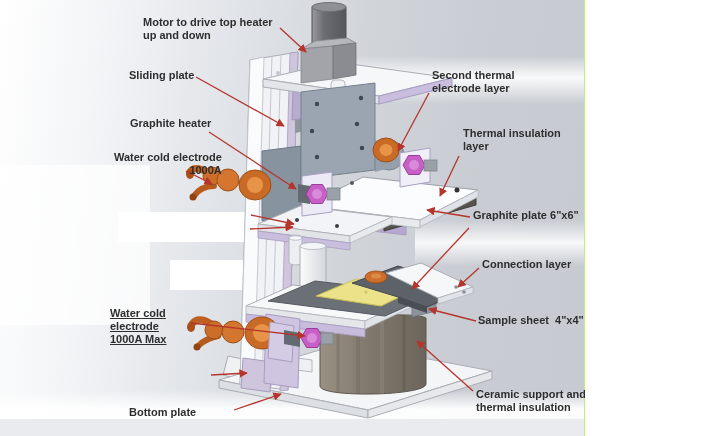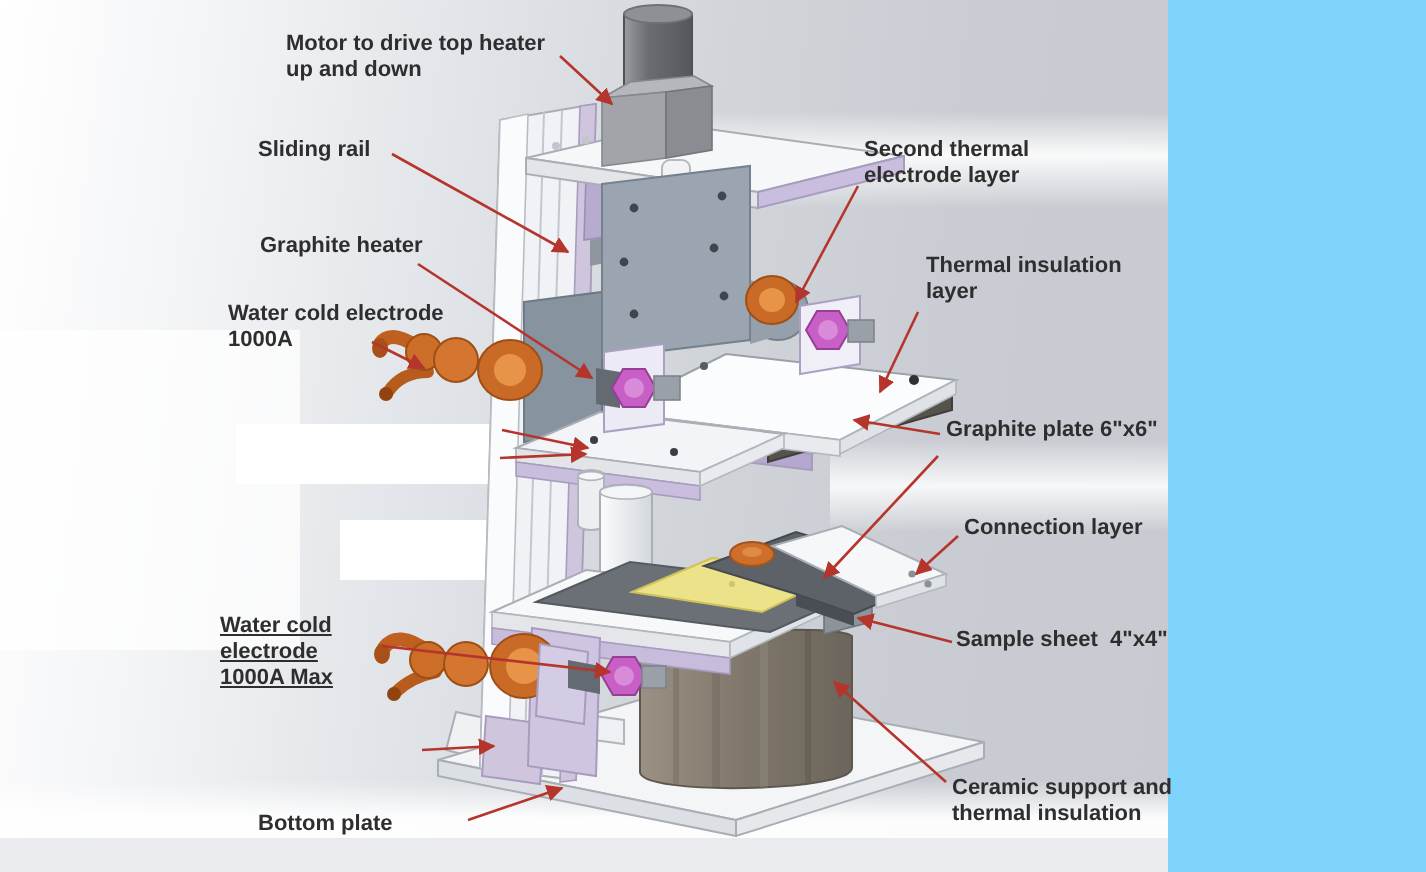--- a/index.html
+++ b/index.html
@@ -1,16 +1,16 @@
 <!DOCTYPE html>
 <html><head>
 <meta charset="utf-8">
 <style>
   html,body{margin:0;padding:0;background:#fff;}
-  .stage{position:relative;width:713px;height:436px;overflow:hidden;background:#7dd3fc;
+  .stage{position:relative;width:585px;height:436px;overflow:hidden;background:#bef264;
          font-family:"Liberation Sans",sans-serif;}
   .photo{position:absolute;left:0;top:0;width:584px;height:436px;
          background:linear-gradient(97deg,#ffffff 0%,#f4f5f7 16%,#e2e5e9 36%,#d1d5da 58%,#c9cdd3 78%,#c7cbd1 100%);}
   .streak{position:absolute;pointer-events:none;}
   .s1{left:330px;top:56px;width:254px;height:48px;
       background:linear-gradient(to bottom,rgba(255,255,255,0),rgba(255,255,255,.9) 45%,rgba(255,255,255,0));}
   .s2{left:415px;top:220px;width:169px;height:46px;
       background:linear-gradient(to bottom,rgba(255,255,255,0),rgba(255,255,255,.85) 50%,rgba(255,255,255,0));}
   .s3{left:0;top:165px;width:150px;height:160px;background:rgba(255,255,255,.75);}
   .s4{left:0;top:390px;width:584px;height:32px;
@@ -227,23 +227,23 @@
         <line x1="473" y1="391" x2="417" y2="341" stroke="#b5352c" stroke-width="1.3" marker-end="url(#arr)"></line>
         <line x1="234" y1="410" x2="281" y2="394" stroke="#b5352c" stroke-width="1.3" marker-end="url(#arr)"></line>
         <line x1="251" y1="215" x2="294" y2="224" stroke="#b5352c" stroke-width="1.3" marker-end="url(#arr)"></line>
         <line x1="250" y1="229" x2="293" y2="227" stroke="#b5352c" stroke-width="1.3" marker-end="url(#arr)"></line>
         <line x1="211" y1="375" x2="247" y2="373" stroke="#b5352c" stroke-width="1.3" marker-end="url(#arr)"></line>
       </g>
   </svg>
 
   <div class="label" style="left: 143px; top: 16px;">Motor to drive top heater
 up and down</div>
-  <div class="label" style="left: 129px; top: 69px;">Sliding rail</div>
+  <div class="label" style="left: 129px; top: 69px;">Sliding plate</div>
   <div class="label" style="left: 130px; top: 117px;">Graphite heater</div>
-  <div class="label" style="left: 114px; top: 151px;">Water cold electrode
+  <div class="label" style="left: 114px; top: 151px; text-align: right;">Water cold electrode
 1000A</div>
   <div class="label" style="left: 432px; top: 69px;">Second thermal
 electrode layer</div>
   <div class="label" style="left: 463px; top: 127px;">Thermal insulation
 layer</div>
   <div class="label" style="left: 473px; top: 209px;">Graphite plate 6"x6"</div>
   <div class="label" style="left: 482px; top: 258px;">Connection layer</div>
   <div class="label" style="left: 478px; top: 314px;">Sample sheet  4"x4"</div>
   <div class="label" style="left: 110px; top: 307px; text-decoration: underline;">Water cold
 electrode

